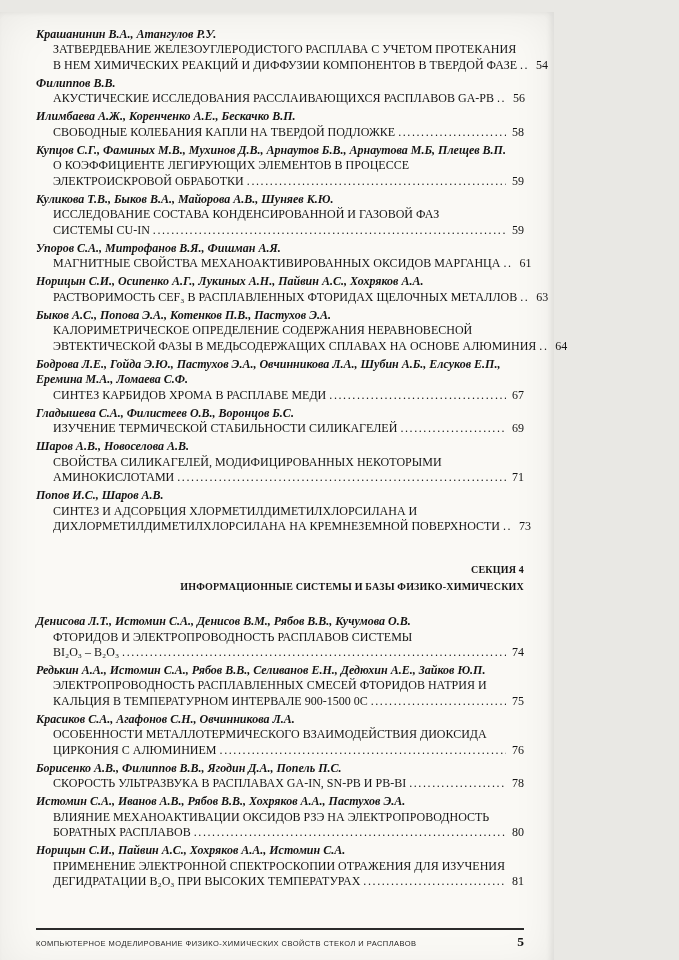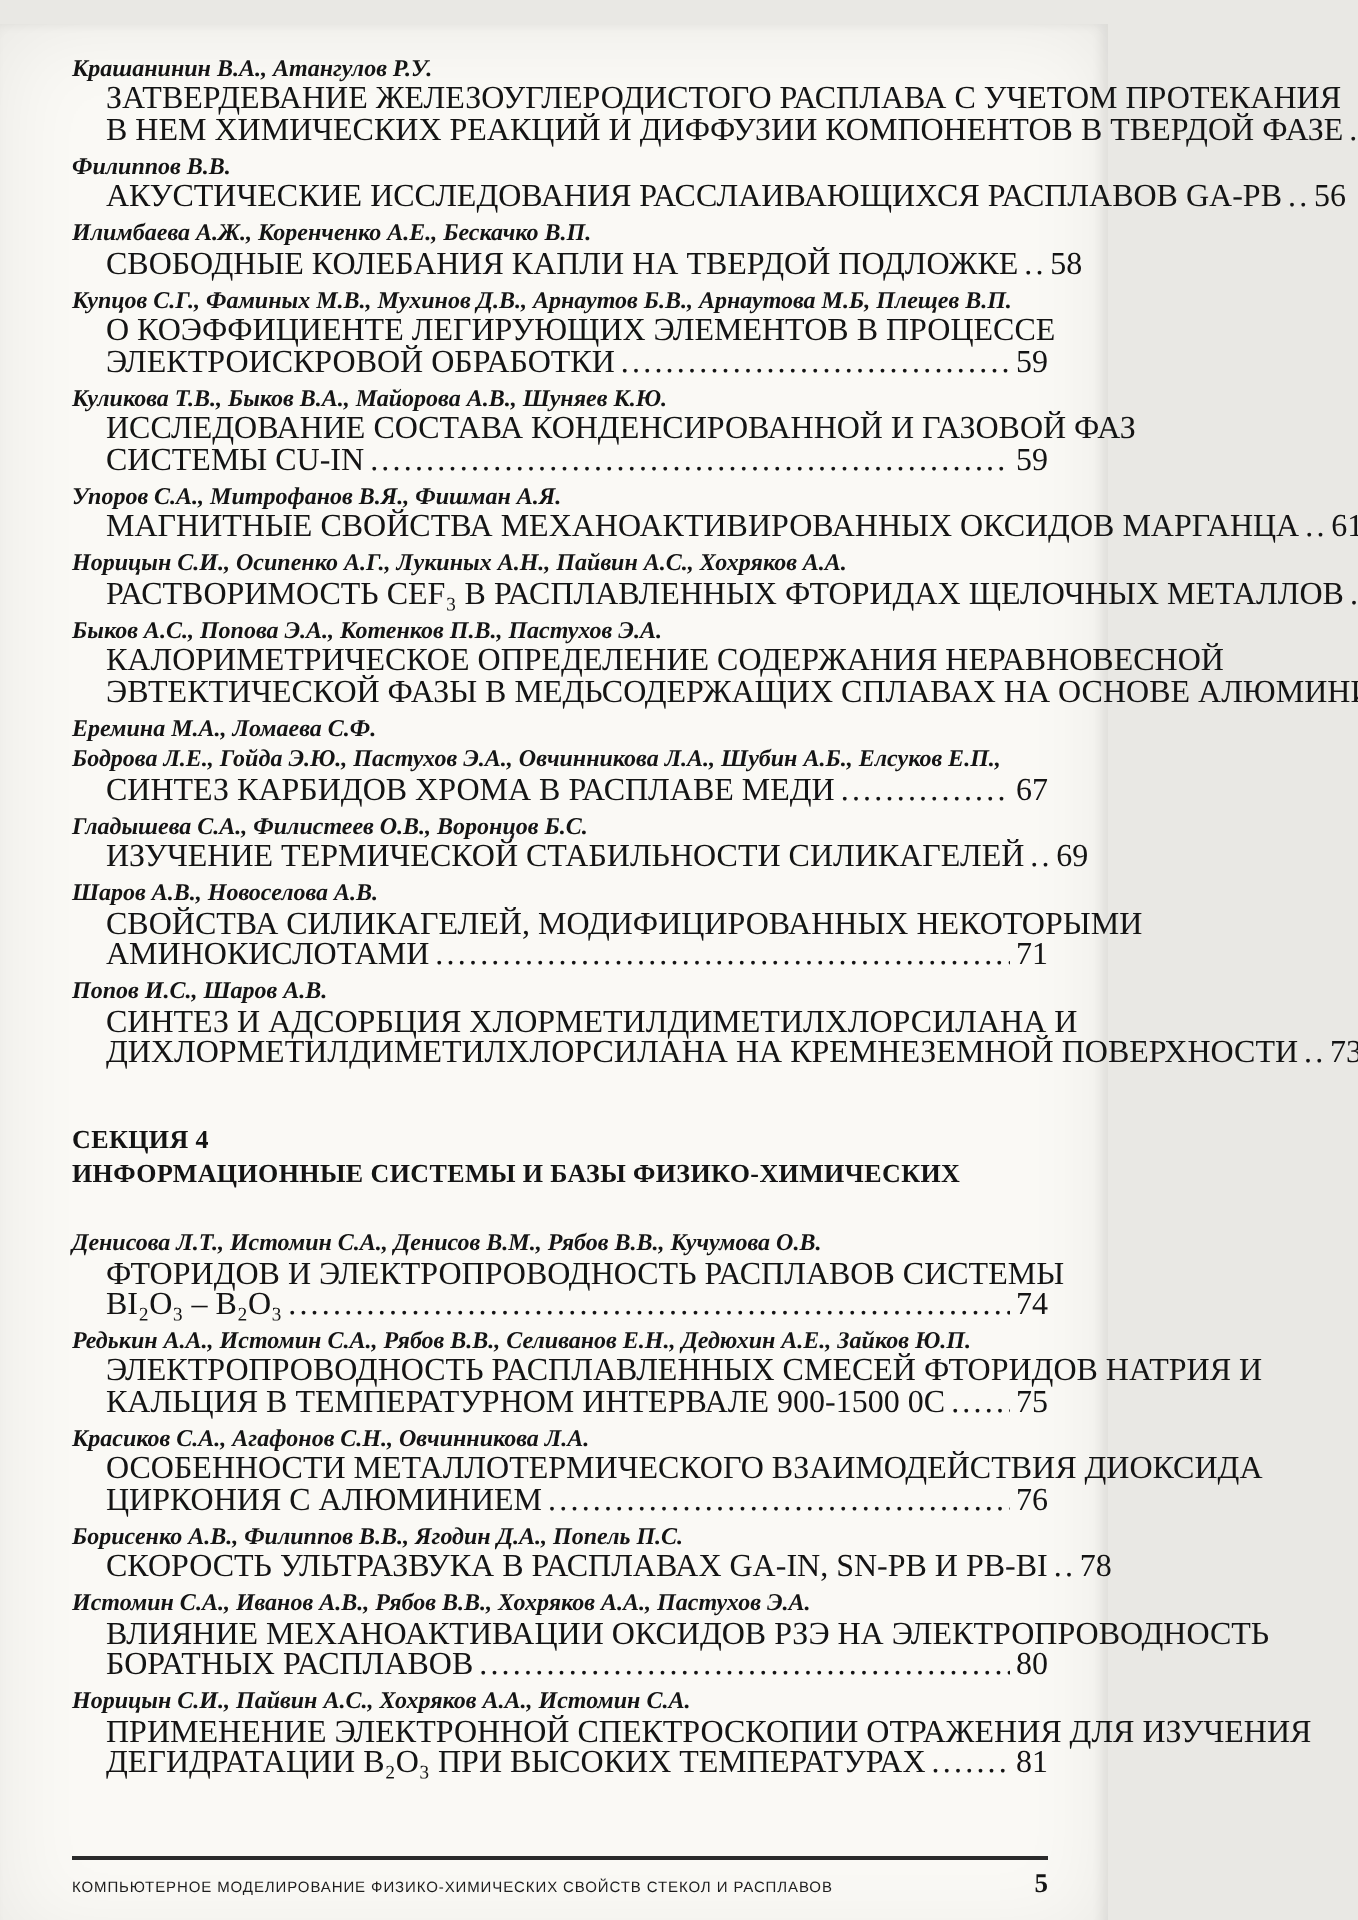--- a/index.html
+++ b/index.html
@@ -23,21 +23,21 @@
   }
   .toc-entry { margin-bottom: 3px; }
   .authors {
     font-weight: bold;
     font-style: italic;
     font-size: 12px;
     line-height: 15.3px;
     white-space: nowrap;
   }
   .title-line {
-    font-size: 16px;
+    font-size: 12px;
     line-height: 15.3px;
     padding-left: 17px;
     white-space: nowrap;
   }
   .title-line.last {
     display: flex;
     align-items: center;
   }
   .title-text { flex: 0 0 auto; white-space: nowrap; }
   .leader {
@@ -51,23 +51,23 @@
     content: "......................................................................................................................................";
     letter-spacing: 1.6px;
   }
   .page-num {
     flex: 0 0 auto;
     min-width: 15px;
     text-align: right;
     white-space: nowrap;
   }
   .section-header {
-    text-align: left;
+    text-align: right;
     font-weight: bold;
-    font-size: 13px;
+    font-size: 10px;
     line-height: 17px;
     margin: 27px 0 19px 0;
     letter-spacing: 0.2px;
   }
   .page-footer {
     position: absolute;
     left: 36px; right: 30px; bottom: 22px;
   }
   .footer-rule {
     border-top: 2px solid #2b2b2b;
@@ -160,22 +160,22 @@
         <div class="toc-entry">
           <div class="authors">Быков А.С., Попова Э.А., Котенков П.В., Пастухов Э.А.</div>
           <div class="title-line">КАЛОРИМЕТРИЧЕСКОЕ ОПРЕДЕЛЕНИЕ СОДЕРЖАНИЯ НЕРАВНОВЕСНОЙ</div>
           <div class="title-line last">
             <span class="title-text">ЭВТЕКТИЧЕСКОЙ ФАЗЫ В МЕДЬСОДЕРЖАЩИХ СПЛАВАХ НА ОСНОВЕ АЛЮМИНИЯ</span>
             <span class="leader"></span>
             <span class="page-num">64</span>
           </div>
         </div>
         <div class="toc-entry">
+          <div class="authors">Бодрова Л.Е., Гойда Э.Ю., Пастухов Э.А., Овчинникова Л.А., Шубин А.Б., Елсуков Е.П.,</div>
           <div class="authors">Еремина М.А., Ломаева С.Ф.</div>
-          <div class="authors">Бодрова Л.Е., Гойда Э.Ю., Пастухов Э.А., Овчинникова Л.А., Шубин А.Б., Елсуков Е.П.,</div>
           <div class="title-line last">
             <span class="title-text">СИНТЕЗ КАРБИДОВ ХРОМА В РАСПЛАВЕ МЕДИ</span>
             <span class="leader"></span>
             <span class="page-num">67</span>
           </div>
         </div>
         <div class="toc-entry">
           <div class="authors">Гладышева С.А., Филистеев О.В., Воронцов Б.С.</div>
           <div class="title-line last">
             <span class="title-text">ИЗУЧЕНИЕ ТЕРМИЧЕСКОЙ СТАБИЛЬНОСТИ СИЛИКАГЕЛЕЙ</span>

